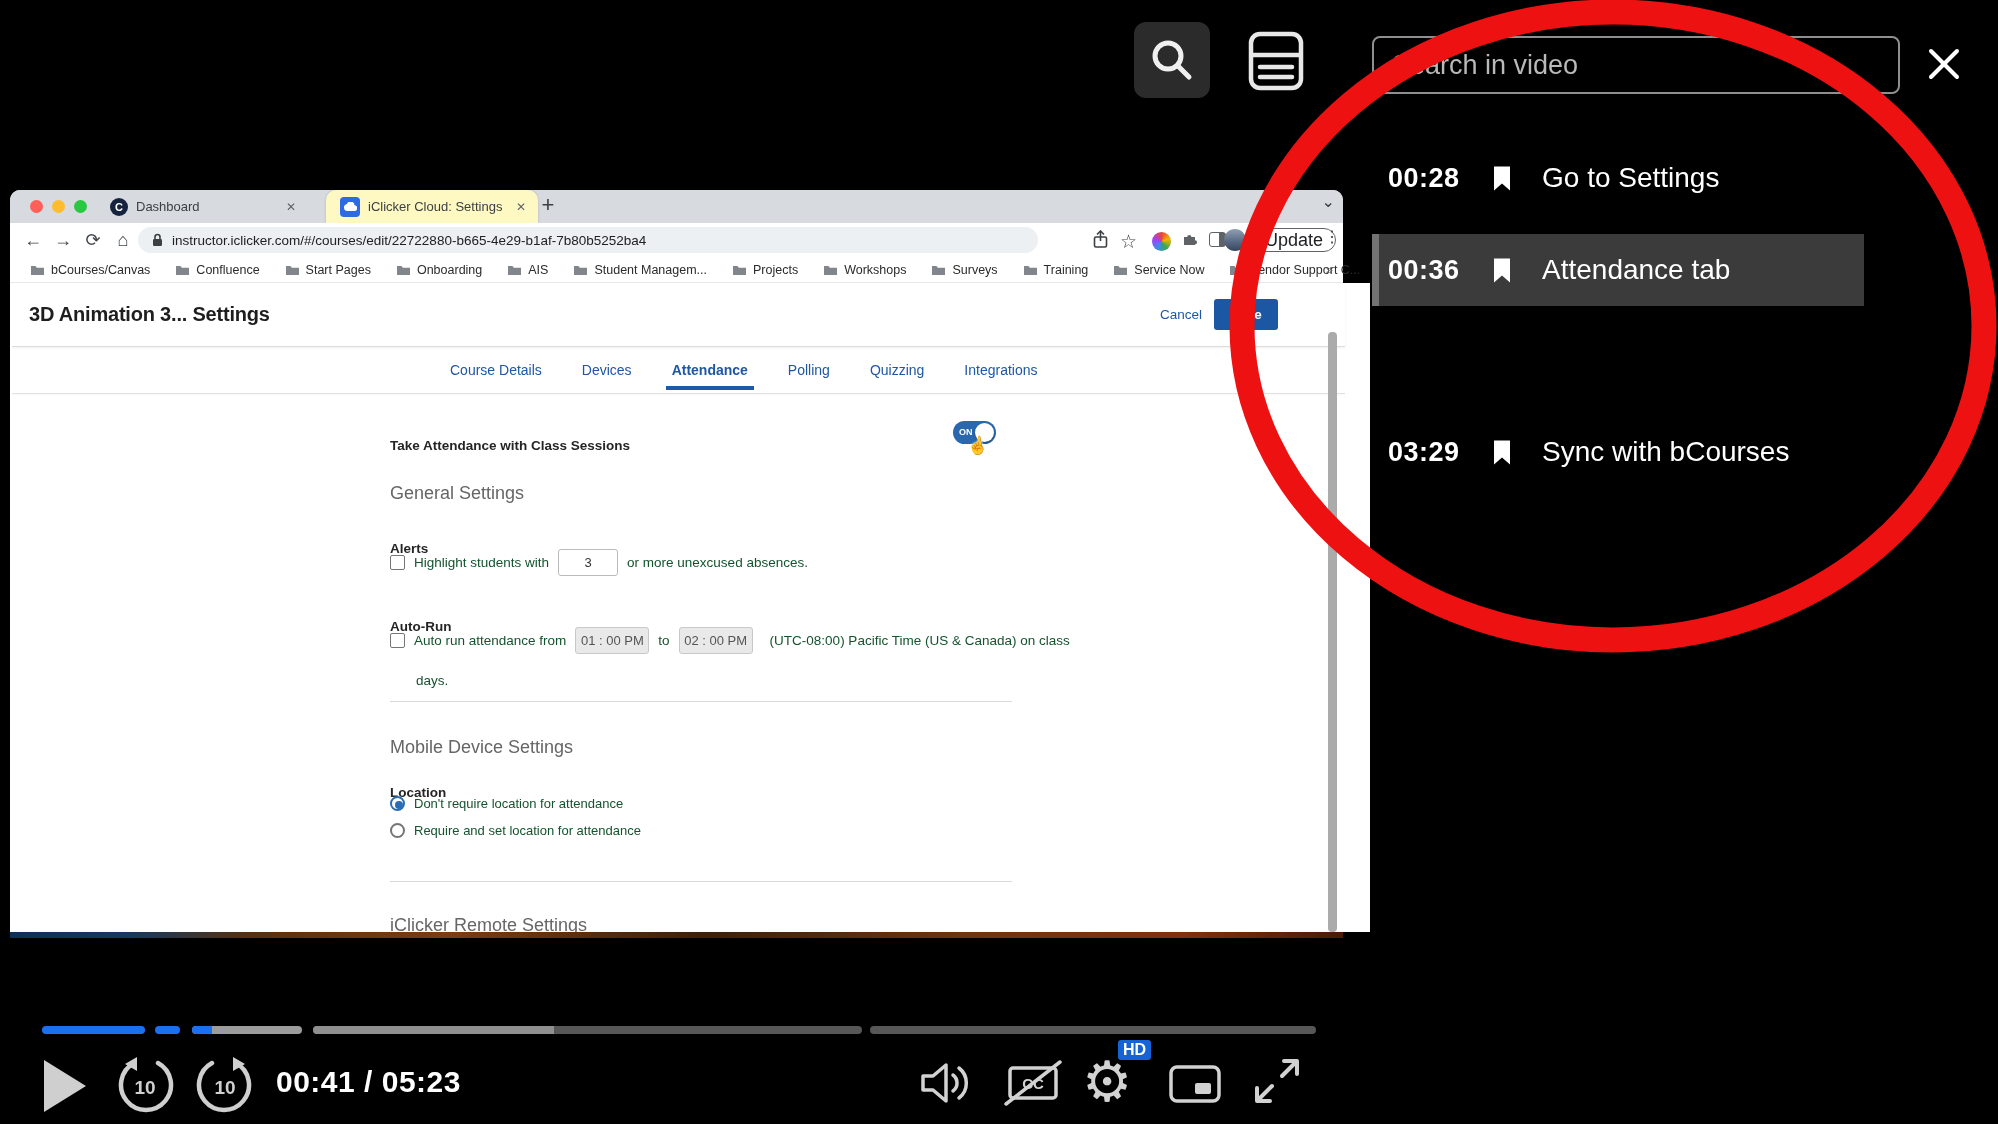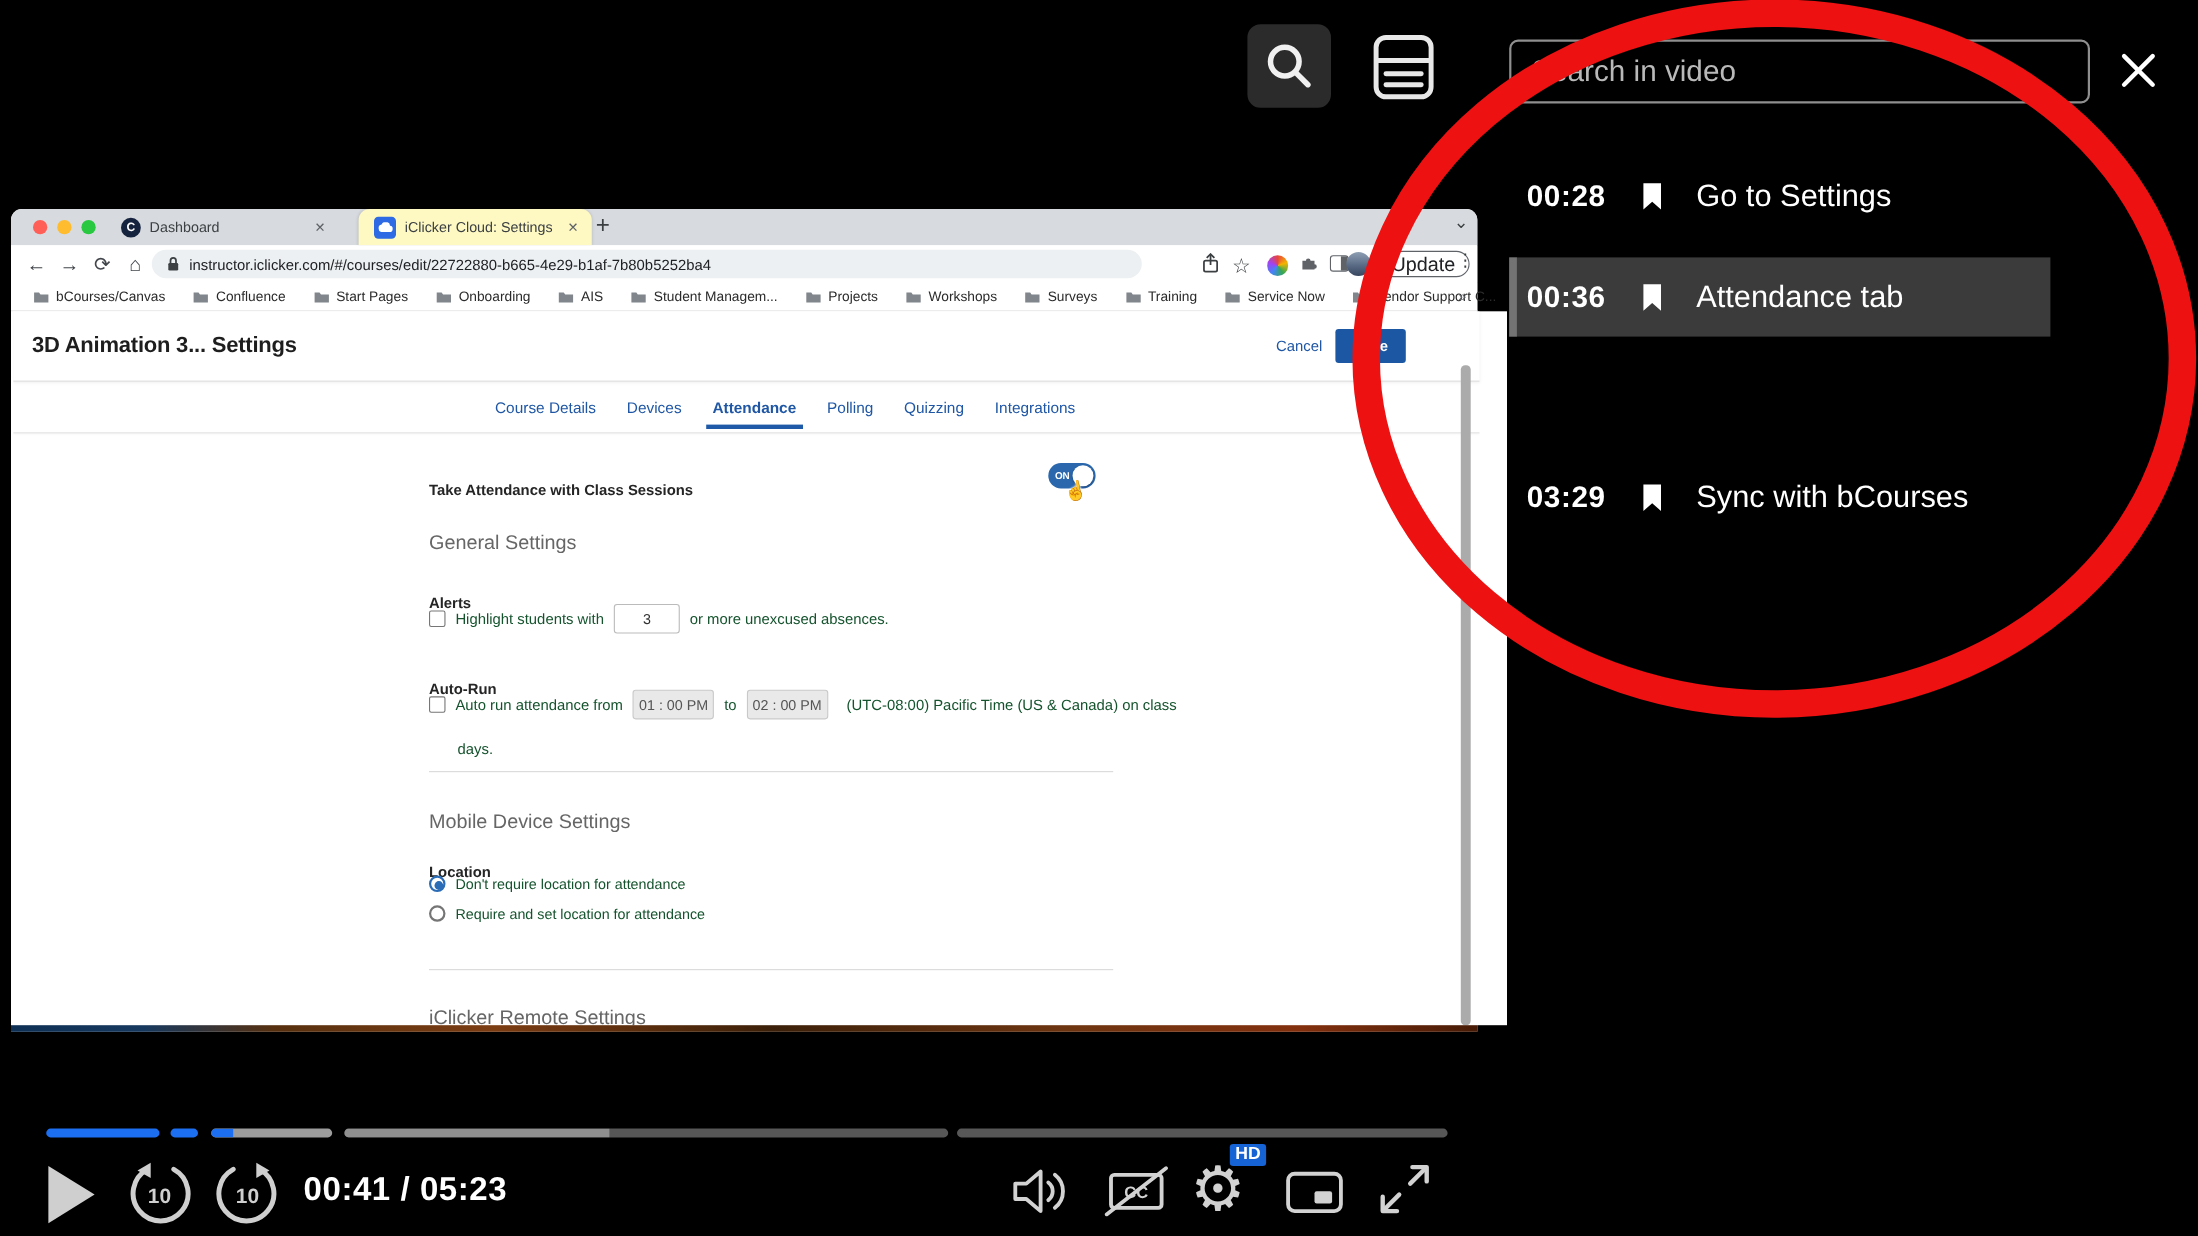--- a/index.html
+++ b/index.html
@@ -71,21 +71,21 @@
   #bm-overflow { position:absolute; right:10px; font-size:13px; color:#5f6368; cursor:pointer; }
 
   
   #page { position:absolute; left:2px; top:93px; width:1358px; height:649px; background:#fff; overflow:hidden; }
   #app-header { position:absolute; left:0; top:0; width:1333px; height:64px; border-bottom:1px solid #dcdcdc;
                 box-shadow:0 1px 3px rgba(0,0,0,.06); background:#fff; }
   #app-title { position:absolute; left:17px; top:20px; font-size:20px; font-weight:bold; color:#1e1e1e; letter-spacing:-.2px;}
   #cancel-btn { position:absolute; left:1148px; top:24px; font-size:13.5px; color:#1f57a5; cursor:pointer; }
   #save-btn { position:absolute; left:1202px; top:16px; width:64px; height:31px; background:#1b57a3; color:#fff;
               font-size:13.5px; font-weight:bold; border:none; border-radius:3px; cursor:pointer; }
-  #appnav { position:absolute; left:438px; top:64px; height:46px; display:flex; gap:28px; align-items:center; }
+  #appnav { position:absolute; left:438px; top:64px; height:46px; display:flex; gap:40px; align-items:center; }
   .navitem { font-size:14px; color:#1f57a5; cursor:pointer; position:relative; }
   .navitem.active { font-weight:bold; }
   .navitem.active::after { content:""; position:absolute; left:-6px; right:-6px; bottom:-12px; height:4px; background:#1e5aa8; }
   #navline { position:absolute; left:0; top:110px; width:1333px; height:1px; background:#e2e2e2; box-shadow:0 1px 2px rgba(0,0,0,.05);}
 
   .flabel { font-size:13.5px; font-weight:bold; color:#252525; }
   .ftext  { font-size:13.5px; color:#14532d; }
   .gsect  { font-size:18px; color:#666; }
   .divider{ position:absolute; left:378px; width:622px; height:1px; background:#d9d9d9; }
 

